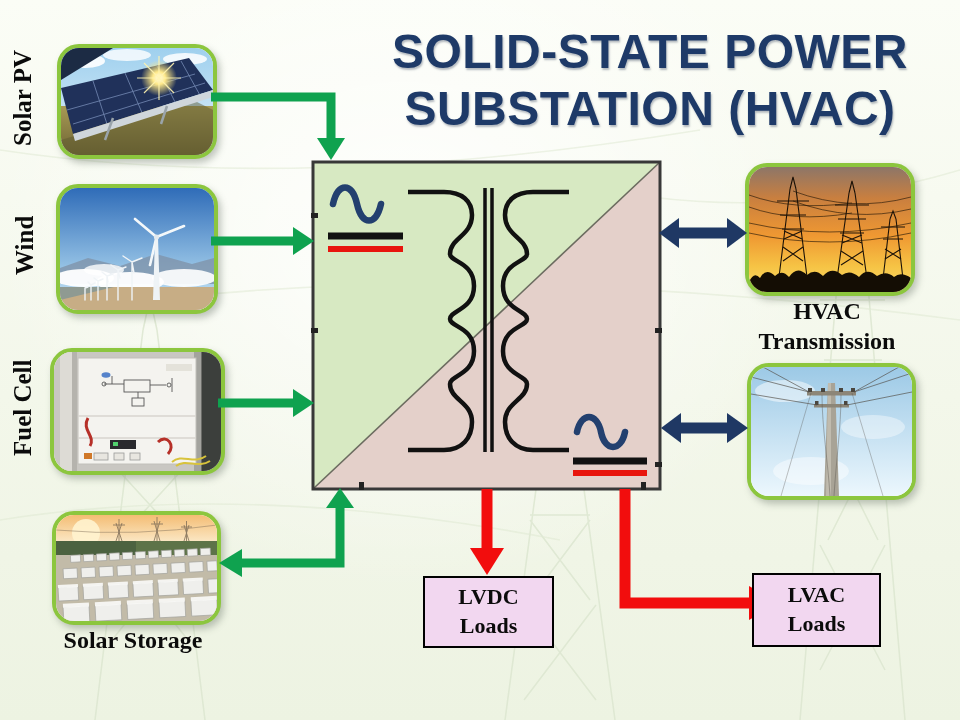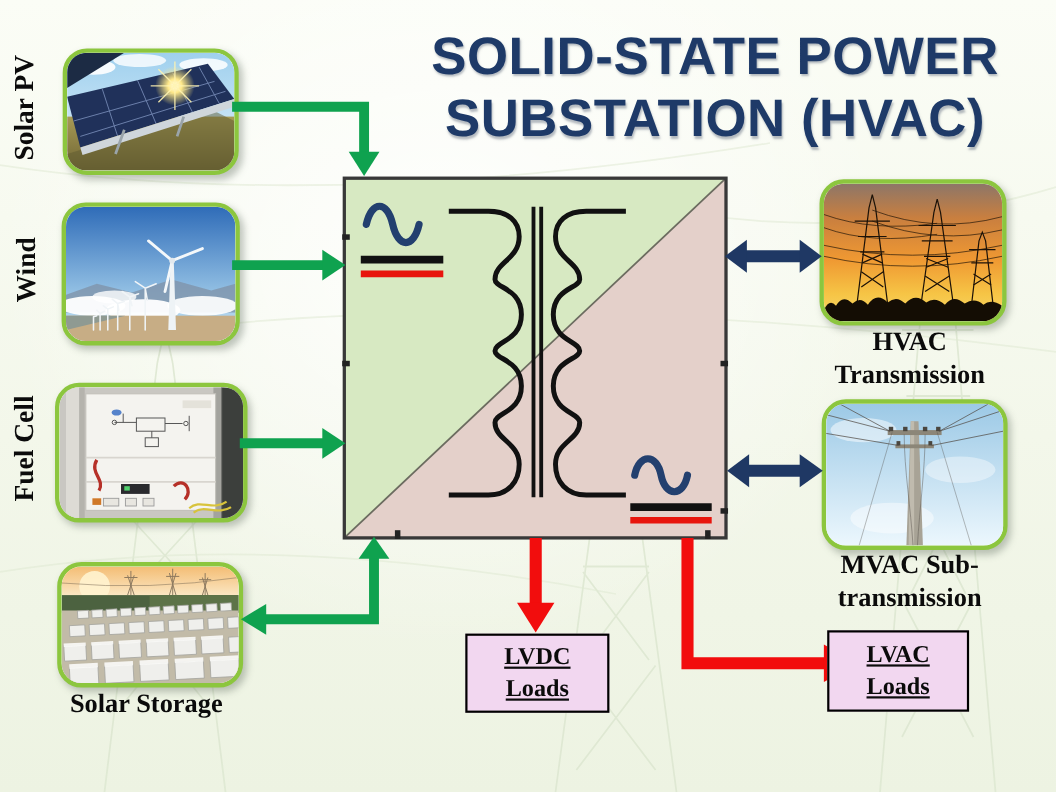--- a/index.html
+++ b/index.html
@@ -29,21 +29,21 @@
     writing-mode:vertical-rl;transform:rotate(180deg);
     font-weight:bold;font-size:25px;color:#0b0b0b;width:38px;
   }
   .hlabel{
     position:absolute;text-align:center;font-weight:bold;font-size:24px;
     color:#0b0b0b;line-height:1.25;
   }
   .loadbox{
     position:absolute;background:#f2d7f0;border:2px solid #000;
     display:flex;flex-direction:column;align-items:center;justify-content:center;
-    font-weight:bold;font-size:22px;line-height:1.3;color:#0b0b0b;text-decoration:underline;
+    font-weight:bold;font-size:22px;line-height:1.3;color:#0b0b0b;
   }
   #arrows{position:absolute;left:0;top:0;pointer-events:none;}
 </style>
 </head>
 <body>
 
 <div id="slide">
 
   <svg id="watermark" width="960" height="720" viewBox="0 0 960 720">
     <g stroke="#dde7d1" stroke-width="1.6" fill="none" opacity="0.85">
@@ -311,24 +311,20 @@
         </g>
       </g>
       <g stroke="#55504a" stroke-width="0.8" fill="none" opacity=".85">
         <path d="M58 25 L0 10 M58 25 L12 0 M103 25 L161 6 M103 25 L148 0 M66 38 L0 27 M96 38 L161 25"></path>
         <path d="M71 28 C71 60 77 95 79 129 M90 28 C90 60 85 95 83 129" opacity=".6"></path>
         <path d="M60 26 L30 129 M101 26 L132 129" opacity=".5"></path>
       </g>
     </svg>
   </div>
 
-  <div class="hlabel" style="left:728px;top:499px;width:198px">
-    <span style="display:block">MVAC Sub-</span>
-    <span style="display:block">transmission</span>
-  </div>
 
   <svg class="abs" style="left:311px;top:160px" width="351" height="331" viewBox="0 0 351 331">
     <polygon points="2,2 349,2 2,329" fill="#d7e9c2"></polygon>
     <polygon points="349,2 349,329 2,329" fill="#e4d0ca"></polygon>
     <line x1="349" y1="2" x2="2" y2="329" stroke="#6b6b5f" stroke-width="1.6"></line>
     <rect x="2" y="2" width="347" height="327" fill="none" stroke="#383838" stroke-width="3"></rect>
 
     <g fill="#222">
       <rect x="0" y="53" width="7" height="5"></rect>
         <rect x="0" y="168" width="7" height="5"></rect>

